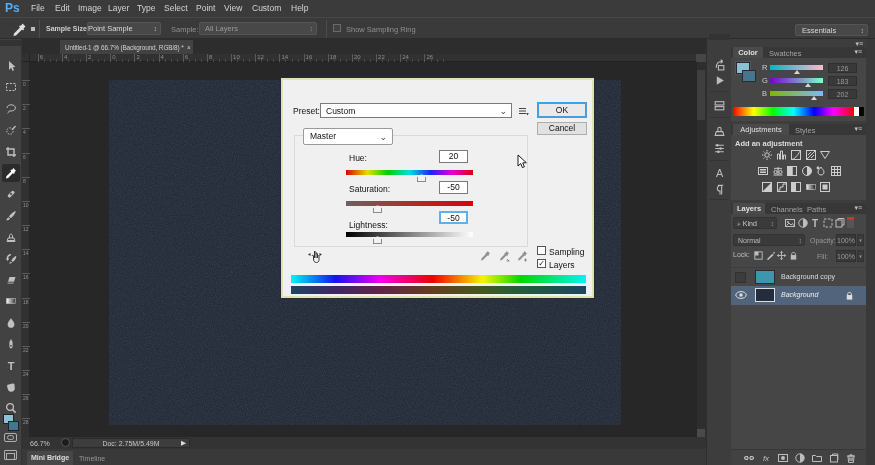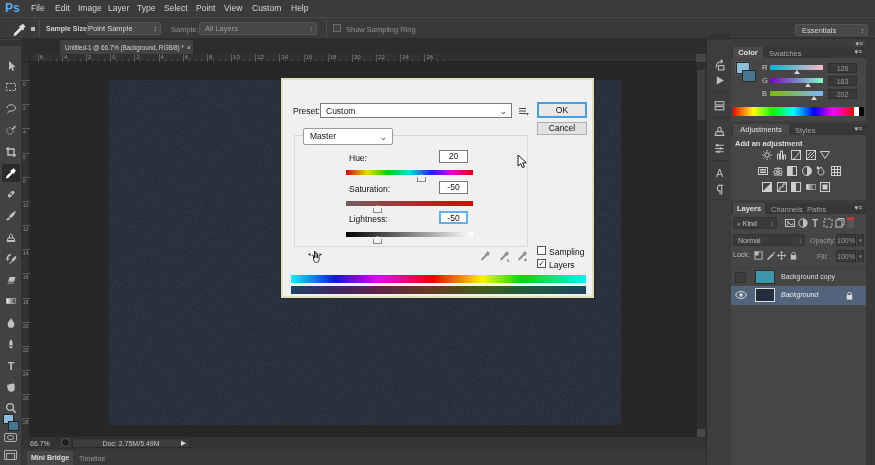--- a/index.html
+++ b/index.html
@@ -500,38 +500,64 @@
         <ellipse cx="6" cy="5" rx="5.2" ry="3.4" fill="none" stroke="#ddd"></ellipse>
         <circle cx="6" cy="5" r="1.7" fill="#ddd"></circle>
       </svg>
 <div class="abs" style="left:24px;top:2px;width:20px;height:14px;background:#242d3e;border:1px solid #ddd"></div>
 <div class="abs" style="left:50px;top:5px;font-size:7px;font-style:italic;color:#eee">Background</div>
 <svg class="abs" style="left:113px;top:4px" width="11" height="11" viewBox="0 0 12 12">
         <rect x="3" y="5.5" width="6" height="5" fill="#ddd"></rect>
         <path d="M4 5.5 L4 4 C4 2.2 8 2.2 8 4 L8 5.5" fill="none" stroke="#ddd"></path>
       </svg>
     </div>
+<div class="abs" style="left:0;top:410px;width:135px;height:16px;background:#424242;border-top:1px solid #373737">
+<svg class="abs" style="left:12px;top:2px" width="12" height="12" viewBox="0 0 12 12">
+        <path d="M1 6 C1 4.8 2 4 3 4 L5 4 L5 5.2 L3 5.2 C2.6 5.2 2.2 5.6 2.2 6 C2.2 6.4 2.6 6.8 3 6.8 L5 6.8 L5 8 L3 8 C2 8 1 7.2 1 6 Z M7 4 L9 4 C10 4 11 4.8 11 6 C11 7.2 10 8 9 8 L7 8 L7 6.8 L9 6.8 C9.4 6.8 9.8 6.4 9.8 6 C9.8 5.6 9.4 5.2 9 5.2 L7 5.2 Z M4 5.4 L8 5.4 L8 6.6 L4 6.6 Z" fill="#bdbdbd"></path>
+      </svg>
+<svg class="abs" style="left:29px;top:2px" width="12" height="12" viewBox="0 0 12 12">
+        <text x="6" y="9" font-size="8" font-style="italic" fill="#bdbdbd" text-anchor="middle">fx</text>
+      </svg>
+<svg class="abs" style="left:46px;top:2px" width="12" height="12" viewBox="0 0 12 12">
+        <rect x="1.5" y="2.5" width="9" height="7" fill="none" stroke="#bdbdbd"></rect>
+        <circle cx="6" cy="6" r="2" fill="#bdbdbd"></circle>
+      </svg>
+<svg class="abs" style="left:63px;top:2px" width="12" height="12" viewBox="0 0 12 12">
+        <circle cx="6" cy="6" r="4.2" fill="none" stroke="#bdbdbd"></circle>
+        <path d="M6 1.8 A4.2 4.2 0 0 1 6 10.2 Z" fill="#bdbdbd"></path>
+      </svg>
+<svg class="abs" style="left:80px;top:2px" width="12" height="12" viewBox="0 0 12 12">
+        <path d="M1.5 3.5 L4.5 3.5 L5.5 4.5 L10.5 4.5 L10.5 9.5 L1.5 9.5 Z" fill="none" stroke="#bdbdbd"></path>
+      </svg>
+<svg class="abs" style="left:97px;top:2px" width="12" height="12" viewBox="0 0 12 12">
+        <rect x="2.5" y="3.5" width="7" height="6.5" fill="none" stroke="#bdbdbd"></rect>
+        <path d="M4.5 3.5 L4.5 2 L9.8 2 L9.8 8 L9 8" fill="none" stroke="#bdbdbd"></path>
+      </svg>
+<svg class="abs" style="left:114px;top:2px" width="12" height="12" viewBox="0 0 12 12">
+        <path d="M3 4 L9 4 L8.4 10.5 L3.6 10.5 Z M2 4 L10 4 M5 4 L5 2.8 L7 2.8 L7 4 M4.7 5.5 L4.9 9 M6 5.5 L6 9 M7.3 5.5 L7.1 9" fill="none" stroke="#bdbdbd"></path>
+      </svg>
+</div>
 </div>
 <div class="abs" style="left:866px;top:39px;width:9px;height:426px;background:#393939"></div>
 <div class="abs" style="left:281px;top:78px;width:313px;height:220px;background:#f0f0f0;border:2px solid #dde3b8;box-shadow:0 0 0 1px #252a34">
 <div class="dlabel" style="left:10px;top:26px">Preset:</div>
 <div class="abs" style="left:37px;top:23px;width:192px;height:15px;background:#fff;border:1px solid #7a7a7a;font-size:8.5px;color:#111;line-height:14px"><span style="margin-left:5px">Custom</span><span style="position:absolute;right:4px;top:0px;color:#444;font-size:9px">⌄</span></div>
 <svg class="abs" style="left:235px;top:26px" width="11" height="11" viewBox="0 0 11 11">
       <path d="M1 2.5 L8 2.5 M1 5 L8 5 M1 7.5 L8 7.5" stroke="#444"></path>
       <path d="M8.2 7 L10.8 7 L9.5 9.5 Z" fill="#444"></path>
     </svg>
 <div class="abs" style="left:254px;top:22px;width:50px;height:16px;background:#e9e9e9;border:2px solid #42a0e0;font-size:8.5px;color:#111;text-align:center;line-height:12px">OK</div>
 <div class="abs" style="left:254px;top:42px;width:50px;height:13px;background:#e1e1e1;border:1px solid #adadad;font-size:8.5px;color:#111;text-align:center;line-height:11px">Cancel</div>
 <div class="abs" style="left:11px;top:55px;width:234px;height:112px;border:1px solid #dadada"></div>
 <div class="abs" style="left:20px;top:48px;width:90px;height:17px;background:#fff;border:1px solid #9a9a9a;border-radius:2px;font-size:8.5px;color:#111;line-height:15px"><span style="margin-left:6px">Master</span><span style="position:absolute;right:5px;top:1px;color:#444;font-size:9px">⌄</span></div>
 <div class="dlabel" style="left:66px;top:73px">Hue:</div>
 <div class="dinput" style="left:156px;top:70px;width:29px;height:13px;border:1px solid #7a7a7a;line-height:11px">20</div>
 <div class="dlabel" style="left:66px;top:104px">Saturation:</div>
 <div class="dinput" style="left:156px;top:101px;width:29px;height:13px;border:1px solid #7a7a7a;line-height:11px">-50</div>
-<div class="dlabel" style="left:66px;top:134px">Lightness:</div>
+<div class="dlabel" style="left:66px;top:140px">Lightness:</div>
 <div class="dinput" style="left:156px;top:131px;width:29px;height:13px;border:2px solid #61b0e8;line-height:11px">-50</div>
 <div class="abs" style="left:63px;top:90px;width:127px;height:5px;background:linear-gradient(to right,#e00000,#e0e000 17%,#00d000 33%,#00dede 50%,#2020f0 67%,#e000e0 83%,#e00000)"></div>
 <div class="thumb" style="left:134px;top:94px"></div>
 <div class="abs" style="left:63px;top:121px;width:127px;height:5px;background:linear-gradient(to right,#6e6060,#e00000)"></div>
 <div class="thumb" style="left:90px;top:125px"></div>
 <div class="abs" style="left:63px;top:152px;width:127px;height:5px;background:linear-gradient(to right,#000,#fff)"></div>
 <div class="thumb" style="left:90px;top:156px"></div>
 <svg class="abs" style="left:24px;top:170px" width="16" height="14" viewBox="0 0 16 14">
       <path d="M7.5 1 L7.5 8 M7.5 2.5 C7.5 1.5 9 1.5 9 2.5 L9 8 M9 4 C9 3 10.5 3 10.5 4 L10.5 8 M5 6 C5 5 6.5 5 6.5 6 L6.5 9 C6.5 11 7.5 12.5 9.5 12.5 C11.5 12.5 12 11 12 9.5 L12 5" fill="none" stroke="#333"></path>
       <path d="M1 4.5 L3.5 3 L3.5 6 Z M15 4.5 L12.5 3 L12.5 6 Z" fill="#333"></path>

